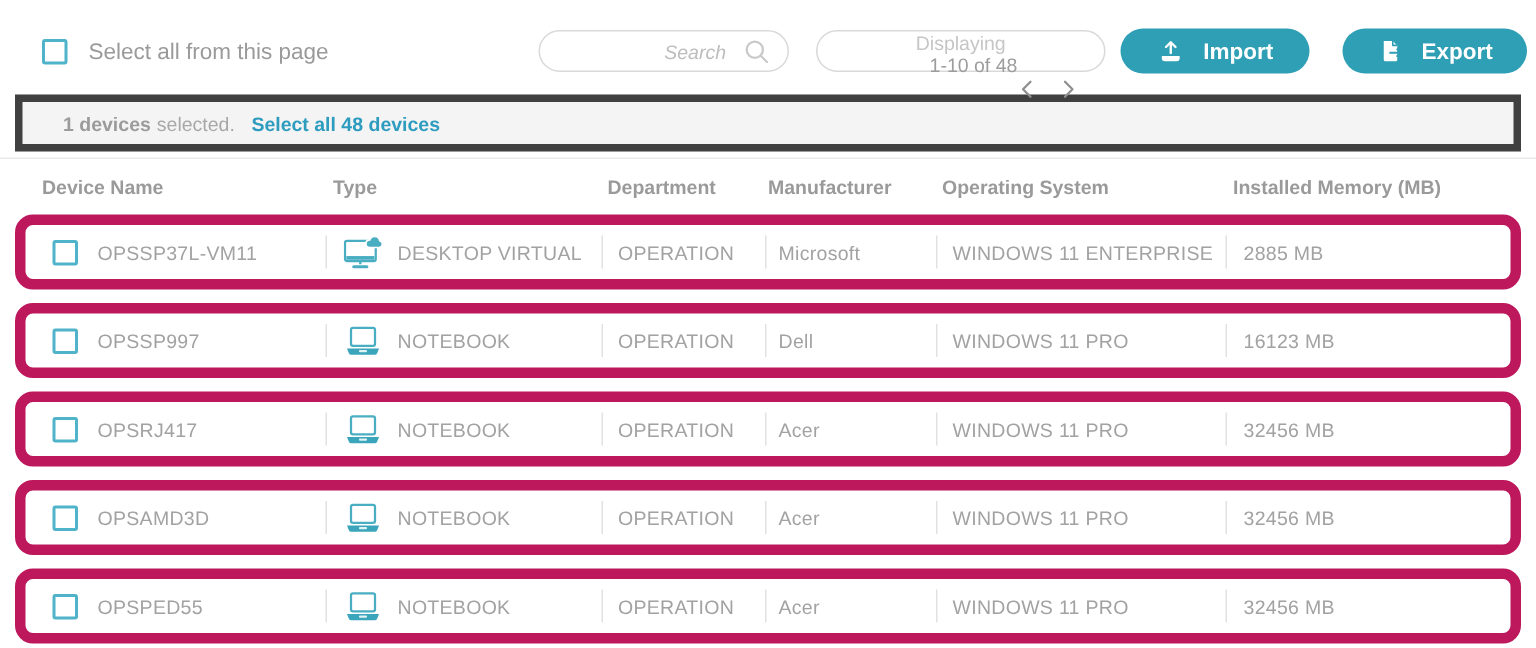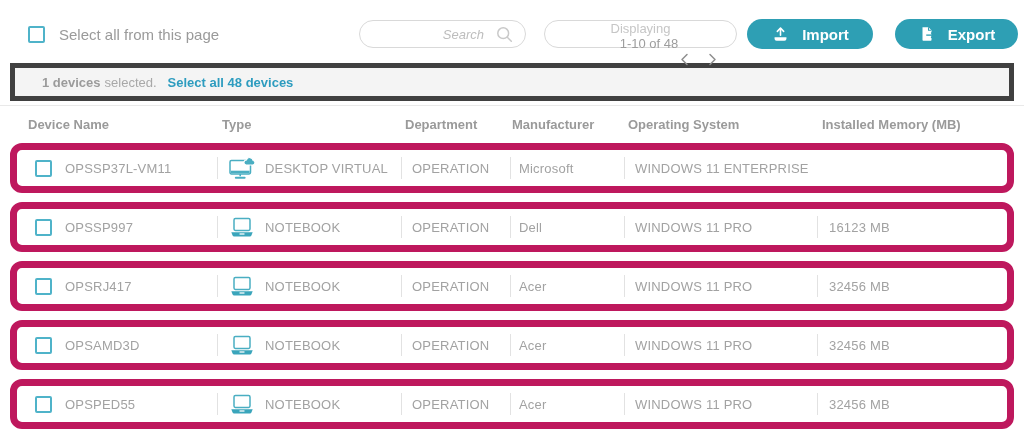--- a/index.html
+++ b/index.html
@@ -157,20 +157,23 @@
     </div>
     <div class="cell cell-3">
           <span class="cell-text">OPERATION</span>
         </div>
     <div class="cell cell-4">
           <span class="cell-text">Microsoft</span>
         </div>
     <div class="cell cell-5">
           <span class="cell-text">WINDOWS 11 ENTERPRISE</span>
         </div>
+    <div class="cell cell-6">
+          <span class="cell-text">2885 MB</span>
+        </div>
   </div>
 
   <div class="grid row-card">
     <div class="cell cell-1">
       <span class="checkbox"></span>
       <span class="cell-text">OPSSP997</span>
     </div>
     <div class="cell cell-2">
       <span class="type-icon">
 

